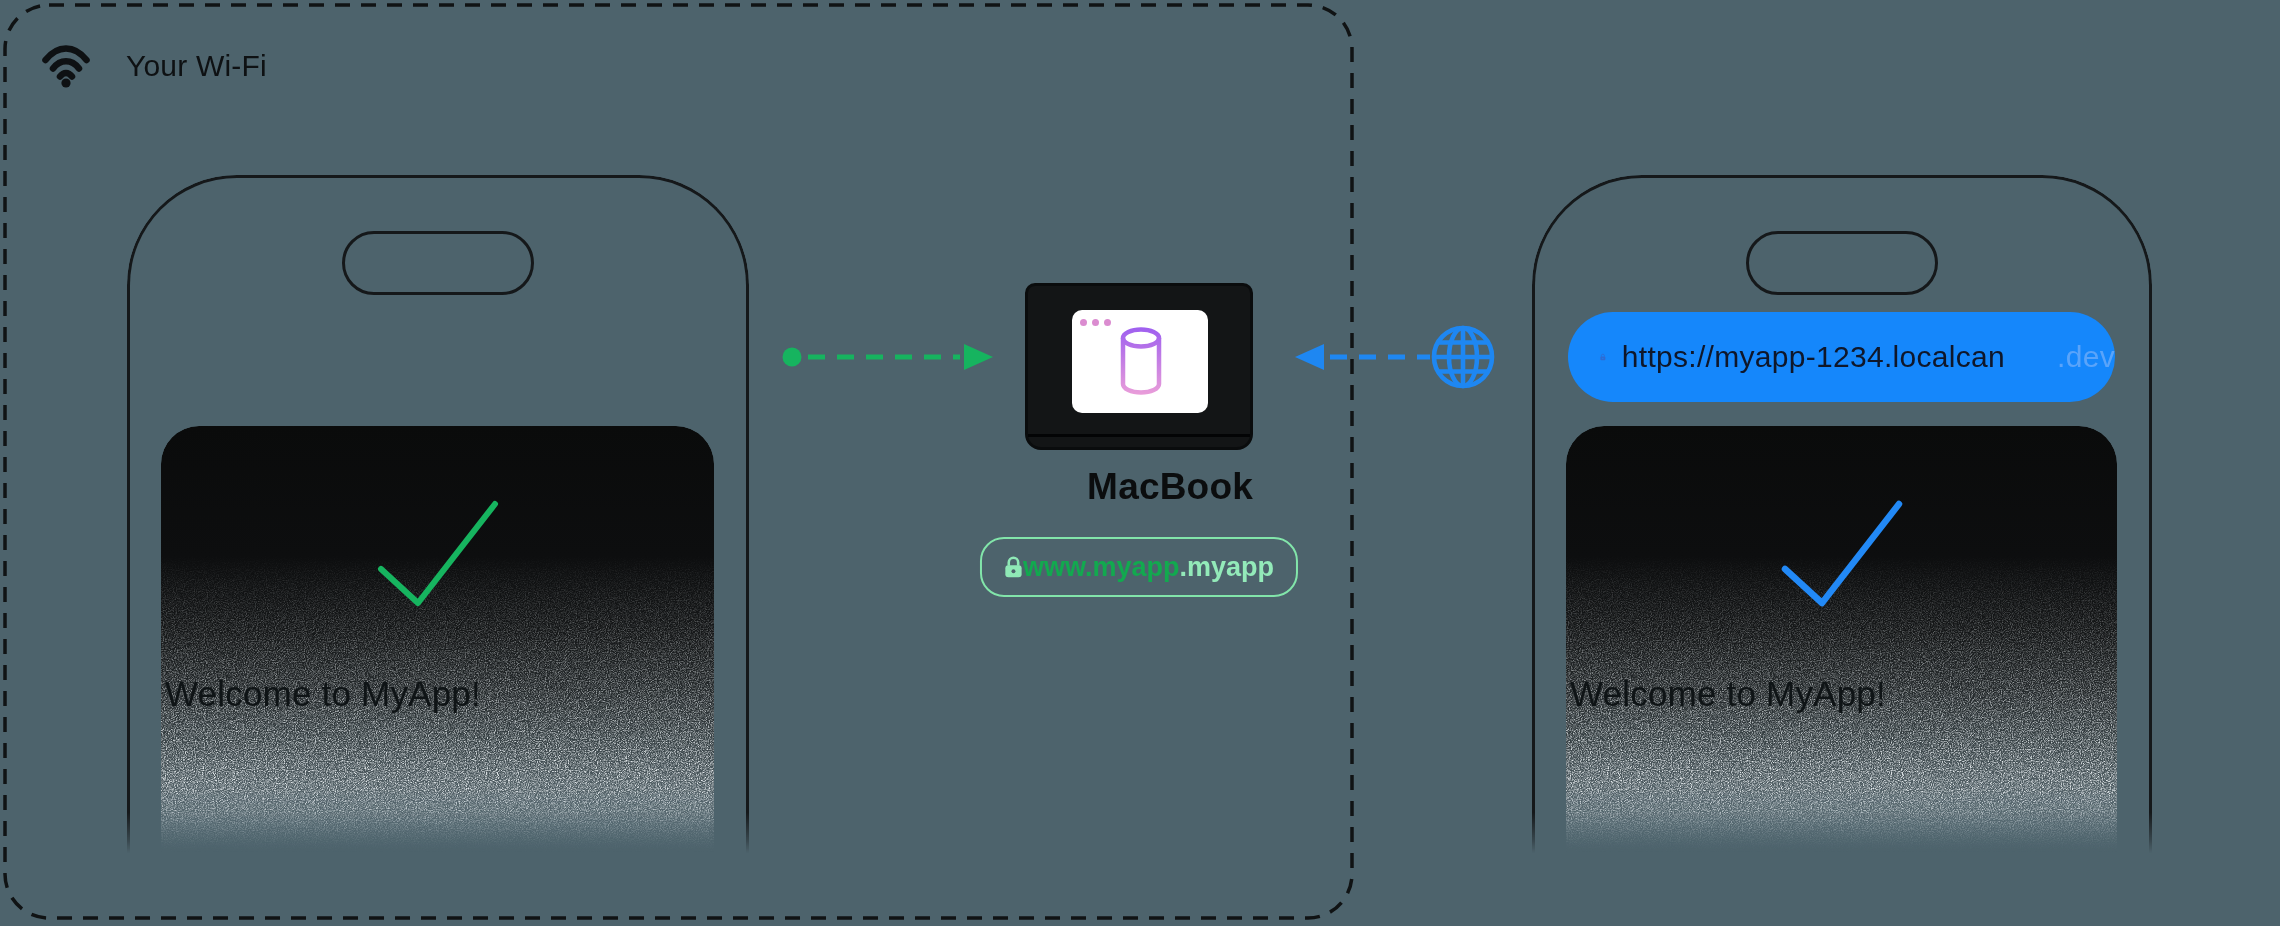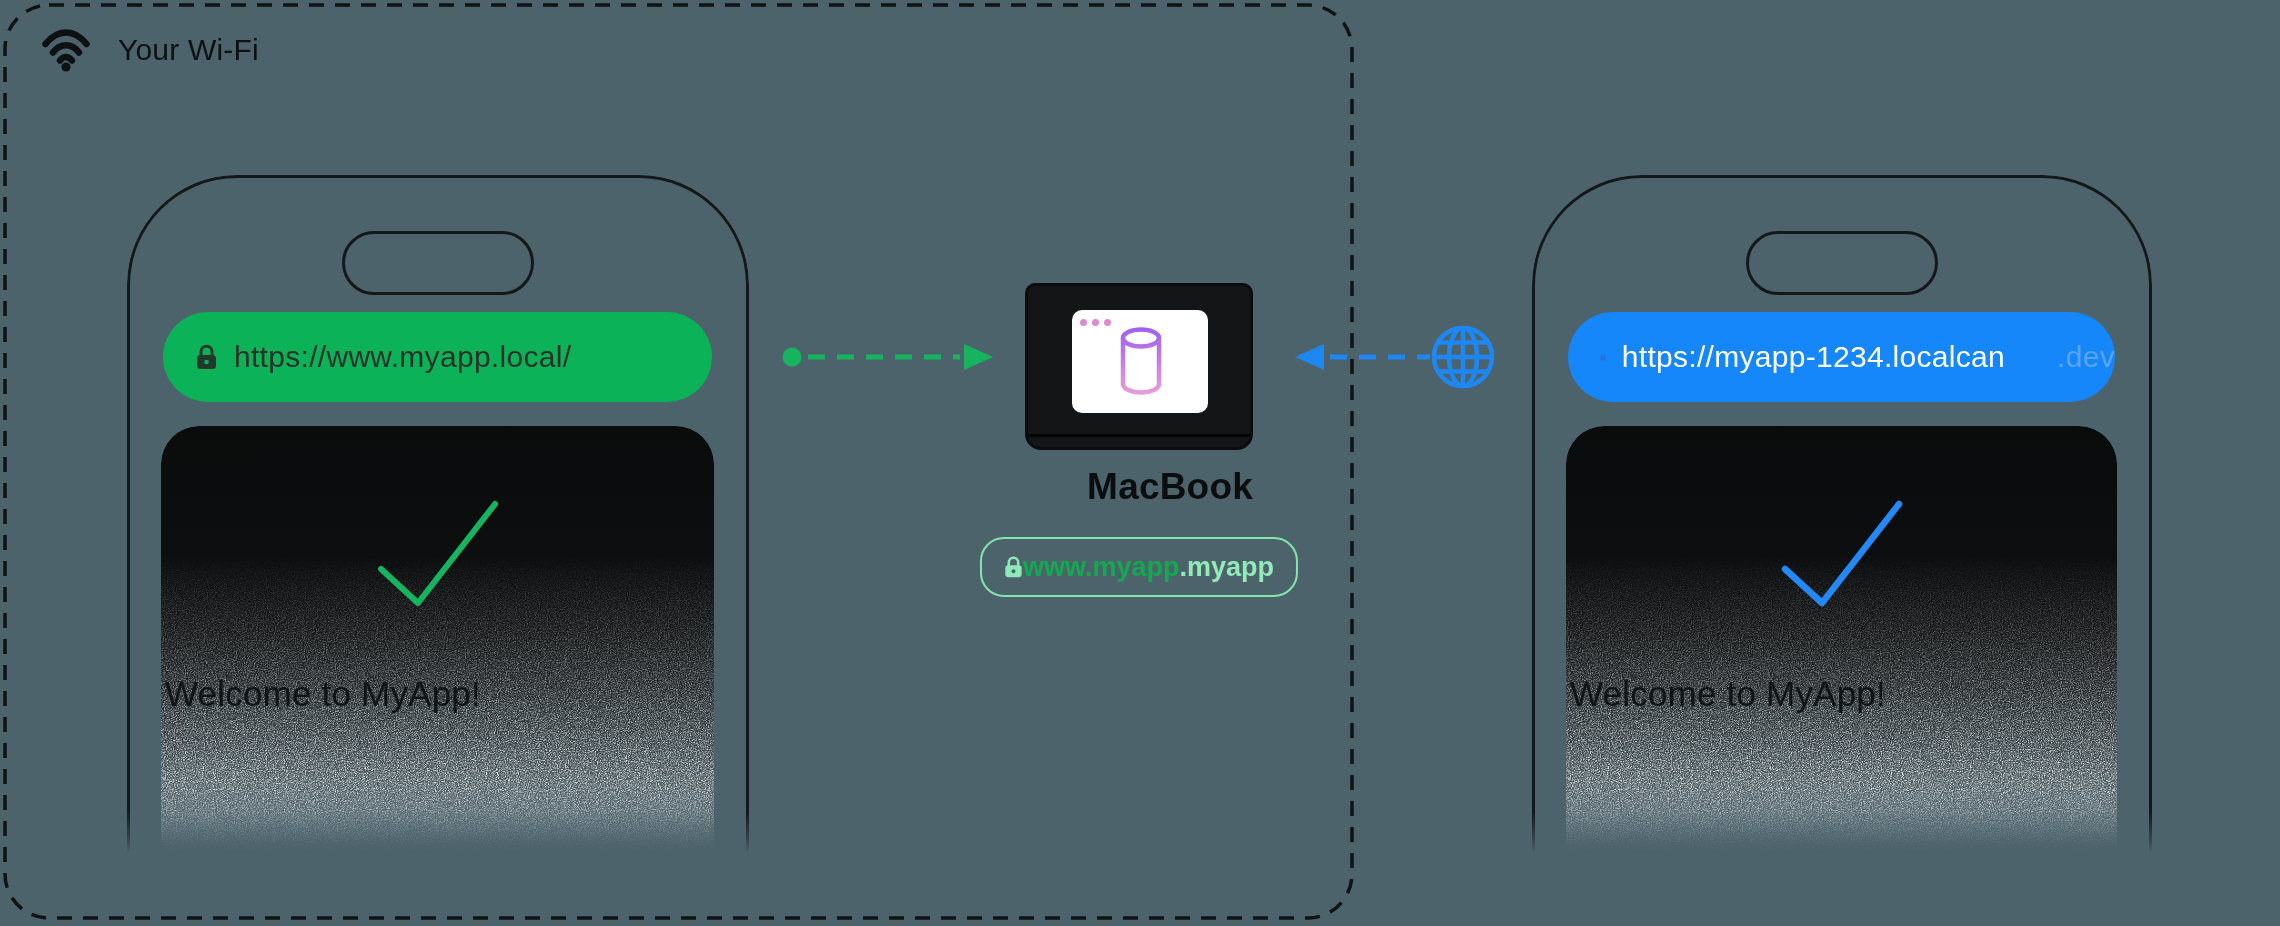--- a/index.html
+++ b/index.html
@@ -6,21 +6,21 @@
   body{
     width:2280px;height:926px;position:relative;overflow:hidden;
     background:#4d636c;
     font-family:"Liberation Sans","DejaVu Sans",sans-serif;
   }
   .abs{position:absolute;}
 
   
   .zone-svg{left:0;top:0;width:2280px;height:926px;pointer-events:none;}
 
-  .wifi-header{left:42px;top:28px;display:flex;align-items:center;gap:28px;justify-content:flex-end;}
+  .wifi-header{left:42px;top:44px;display:flex;align-items:center;gap:36px;justify-content:flex-end;}
   .wifi-label{font-size:30px;font-weight:500;color:#0e1113;letter-spacing:.2px;}
 
   
   .phone{
     top:175px;height:678px;
     border:3px solid #15181a;border-bottom:none;
     border-radius:110px 110px 0 0;
     box-sizing:border-box;
     -webkit-mask-image:linear-gradient(180deg,#000 0%,#000 94%,rgba(0,0,0,.4) 98%,transparent 100%);
     mask-image:linear-gradient(180deg,#000 0%,#000 94%,rgba(0,0,0,.4) 98%,transparent 100%);
@@ -36,21 +36,21 @@
   .addr-bar{
     position:absolute;top:134px;left:33px;right:34px;height:90px;
     border-radius:45px;display:flex;align-items:center;
     padding:0 0 0 32px;box-sizing:border-box;gap:16px;
     white-space:nowrap;overflow:hidden;
   }
   .addr-bar--green{background:#0cb258;}
   .addr-bar--blue{background:#1587fb;}
   .addr-url{font-size:30px;letter-spacing:.3px;}
   .addr-url--green{color:#273129;}
-  .addr-url--blue{color:#ffffff;}
+  .addr-url--blue{color:#0f172a;}
   .addr-tld--blue{color:#5aa4fa;margin-left:36px;}
 
   .screen{
     position:absolute;top:248px;left:31px;right:32px;height:430px;
     border-radius:38px 38px 0 0;
     background:linear-gradient(180deg,
       #0a0b0b 0%, #0d0e0f 30%, #151718 48%, #24292b 62%,
       #394347 74%, #505e64 84%, #5d6d74 92%, #647780 100%);
     -webkit-mask-image:linear-gradient(180deg,#000 84%,rgba(0,0,0,.55) 93%,transparent 100%);
     mask-image:linear-gradient(180deg,#000 84%,rgba(0,0,0,.55) 93%,transparent 100%);
@@ -132,28 +132,20 @@
       <path d="M18 32.5 C19.8 30.2 21.8 29 24 29 C26.2 29 28.2 30.2 30 32.5"></path>
     </g>
     <circle cx="24" cy="39" r="4.6" fill="#0e1113"></circle>
   </svg>
   <span class="wifi-label">Your Wi-Fi</span>
 </div>
 
 <div class="abs phone phone--local">
   <div class="notch"></div>
 
-  <div class="addr-bar addr-bar--green">
-    <svg width="23" height="28" viewBox="0 0 22 28">
-      <path d="M5.5 12.5 V8.7 a5.5 5.5 0 0 1 11 0 V12.5" fill="none" stroke="#23382c" stroke-width="3"></path>
-      <rect x="1.5" y="12" width="19" height="14" rx="3.5" fill="#23382c"></rect>
-      <circle cx="11" cy="19" r="2.3" fill="#0cb258"></circle>
-    </svg>
-    <span class="addr-url addr-url--green">https://www.myapp.local/</span>
-  </div>
 
   <div class="screen">
     <svg class="grain" preserveAspectRatio="none">
       <rect width="100%" height="100%" filter="url(#grainFilter)"></rect>
     </svg>
     <svg class="check" viewBox="0 0 130 118">
       <polyline points="8,73 45,107 122,8" fill="none" stroke="#16b45f" stroke-width="6" stroke-linecap="round" stroke-linejoin="round"></polyline>
     </svg>
     <div class="welcome">Welcome to MyApp!</div>
   </div>

